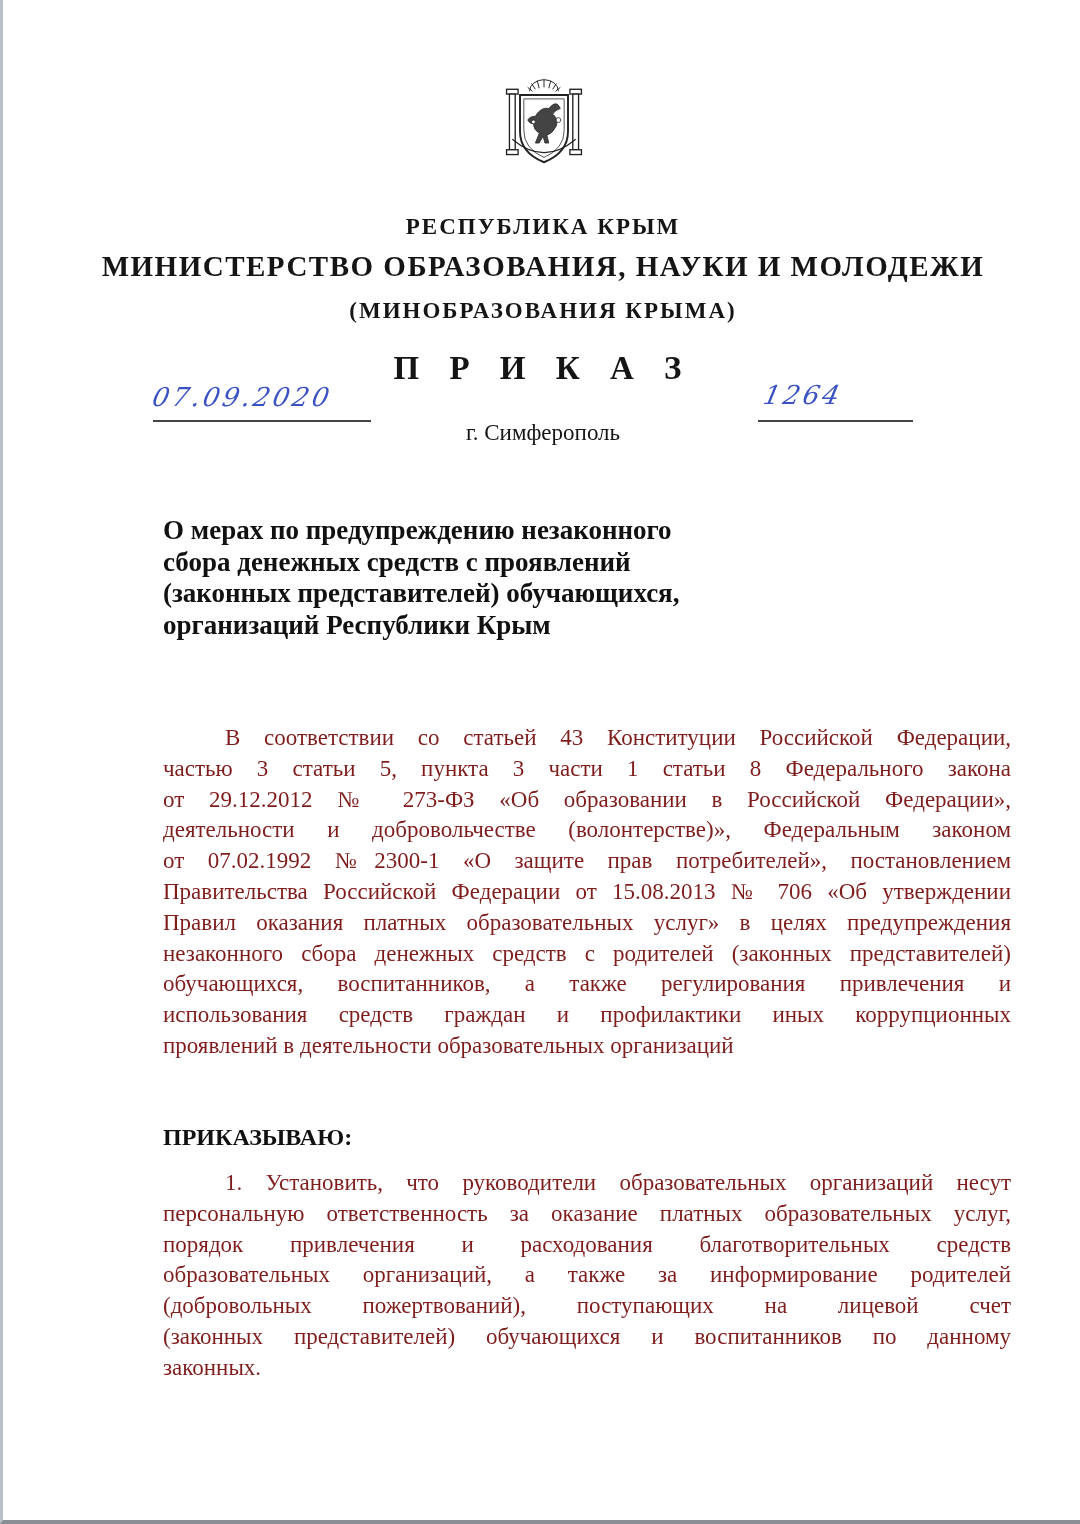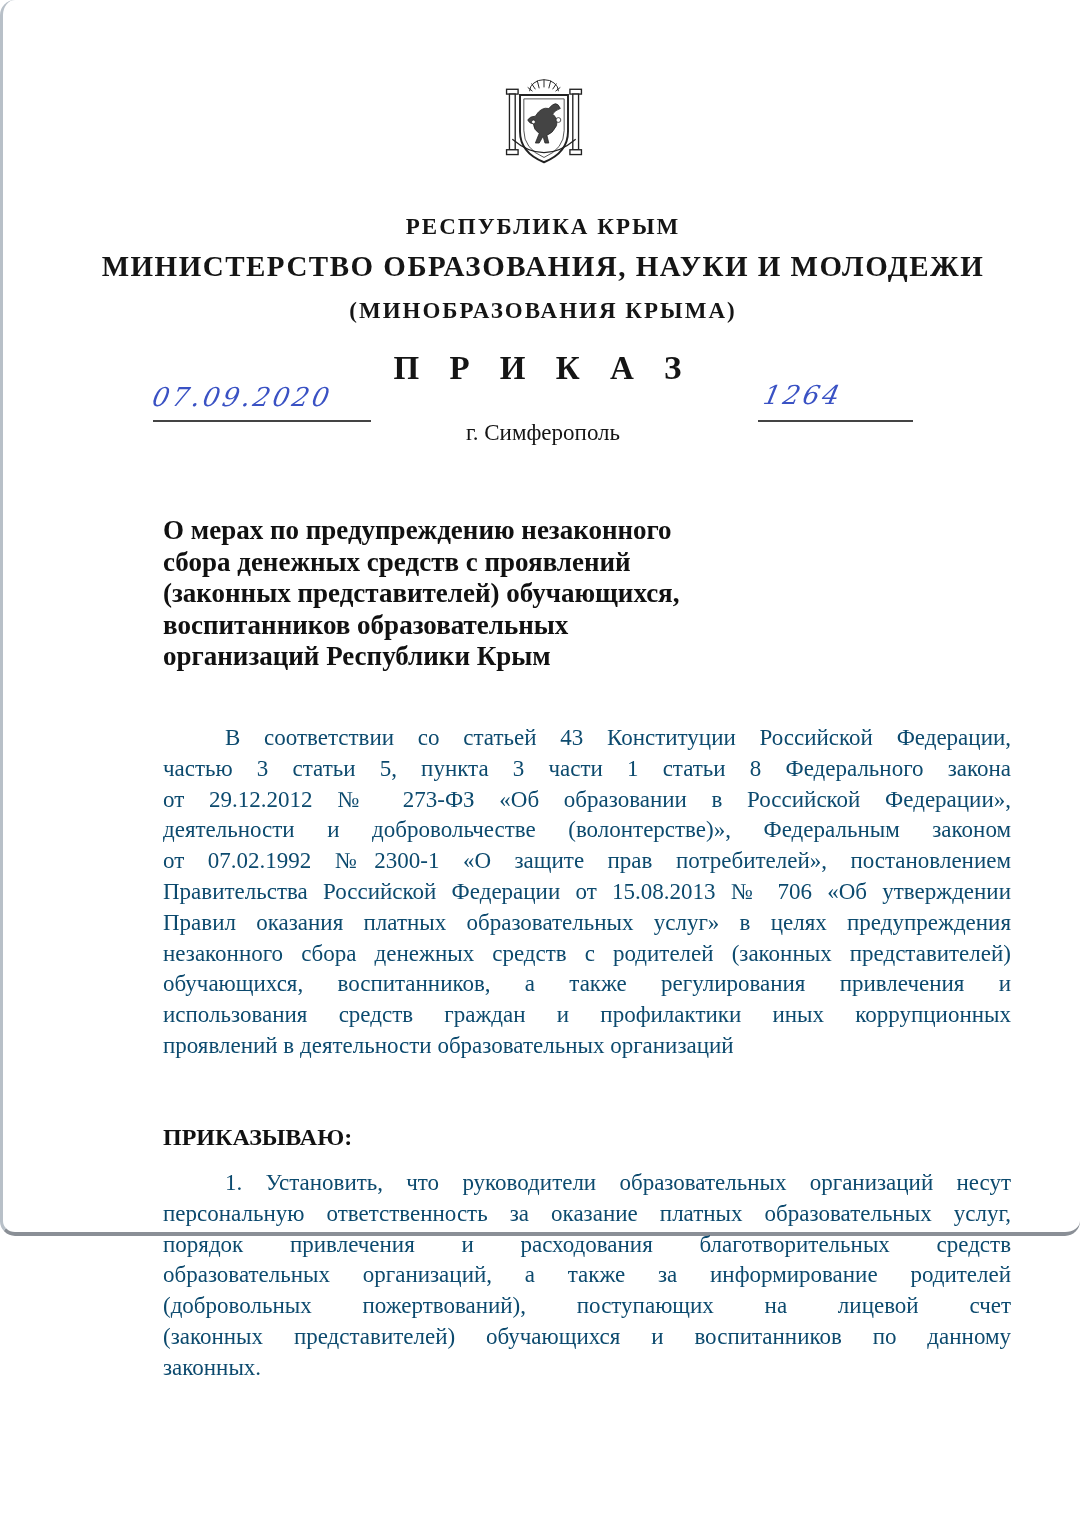--- a/index.html
+++ b/index.html
@@ -12,26 +12,25 @@
       height: 1524px;
       position: relative;
       overflow: hidden;
       font-family: "Liberation Serif", "DejaVu Serif", serif;
       color: #111111;
     }
     .page {
       position: absolute;
       left: 0; top: 0;
       width: 1080px;
-      height: 1236px;
+      height: 1524px;
       background: #ffffff;
       border-left: 3px solid #b8c0c8;
       border-bottom: 4px solid #8a8f96;
       box-sizing: border-box;
-      border-radius: 15px;
     }
     .emblem {
       position: absolute;
       left: 497px;
       top: 72px;
       width: 88px;
       height: 96px;
     }
     .hdr {
       position: absolute;
@@ -96,21 +95,21 @@
     }
     .title-block div { white-space: nowrap; }
 
     .body-text {
       position: absolute;
       left: 160px;
       width: 848px;
       font-size: 23px;
       line-height: 30.8px;
       text-align: justify;
-      color: #0c4a6e;
+      color: #7f1d1d;
     }
     .body-text .line {
       display: block;
       text-align: justify;
       text-align-last: justify;
       white-space: nowrap;
       overflow: visible;
     }
     .body-text .line.last {
       text-align-last: left;
@@ -180,21 +179,20 @@
   <div class="hand-num">
     <span>1264</span>
   </div>
 
   <div class="city">г.  Симферополь</div>
 
   <div class="title-block">
     <div>О мерах по предупреждению незаконного</div>
     <div>сбора денежных средств с проявлений</div>
     <div>(законных представителей) обучающихся,</div>
-    <div>воспитанников образовательных</div>
     <div>организаций Республики Крым</div>
   </div>
 
   <div class="body-text p1">
     <span class="line indent">В соответствии со статьей 43 Конституции Российской Федерации,</span>
     <span class="line">частью 3 статьи 5, пункта 3 части 1 статьи 8 Федерального закона</span>
     <span class="line">от 29.12.2012 № 273-ФЗ «Об образовании в Российской Федерации»,</span>
     <span class="line">деятельности и добровольчестве (волонтерстве)», Федеральным законом</span>
     <span class="line">от 07.02.1992 №2300-1 «О защите прав потребителей», постановлением</span>
     <span class="line">Правительства Российской Федерации от 15.08.2013 № 706 «Об утверждении</span>

